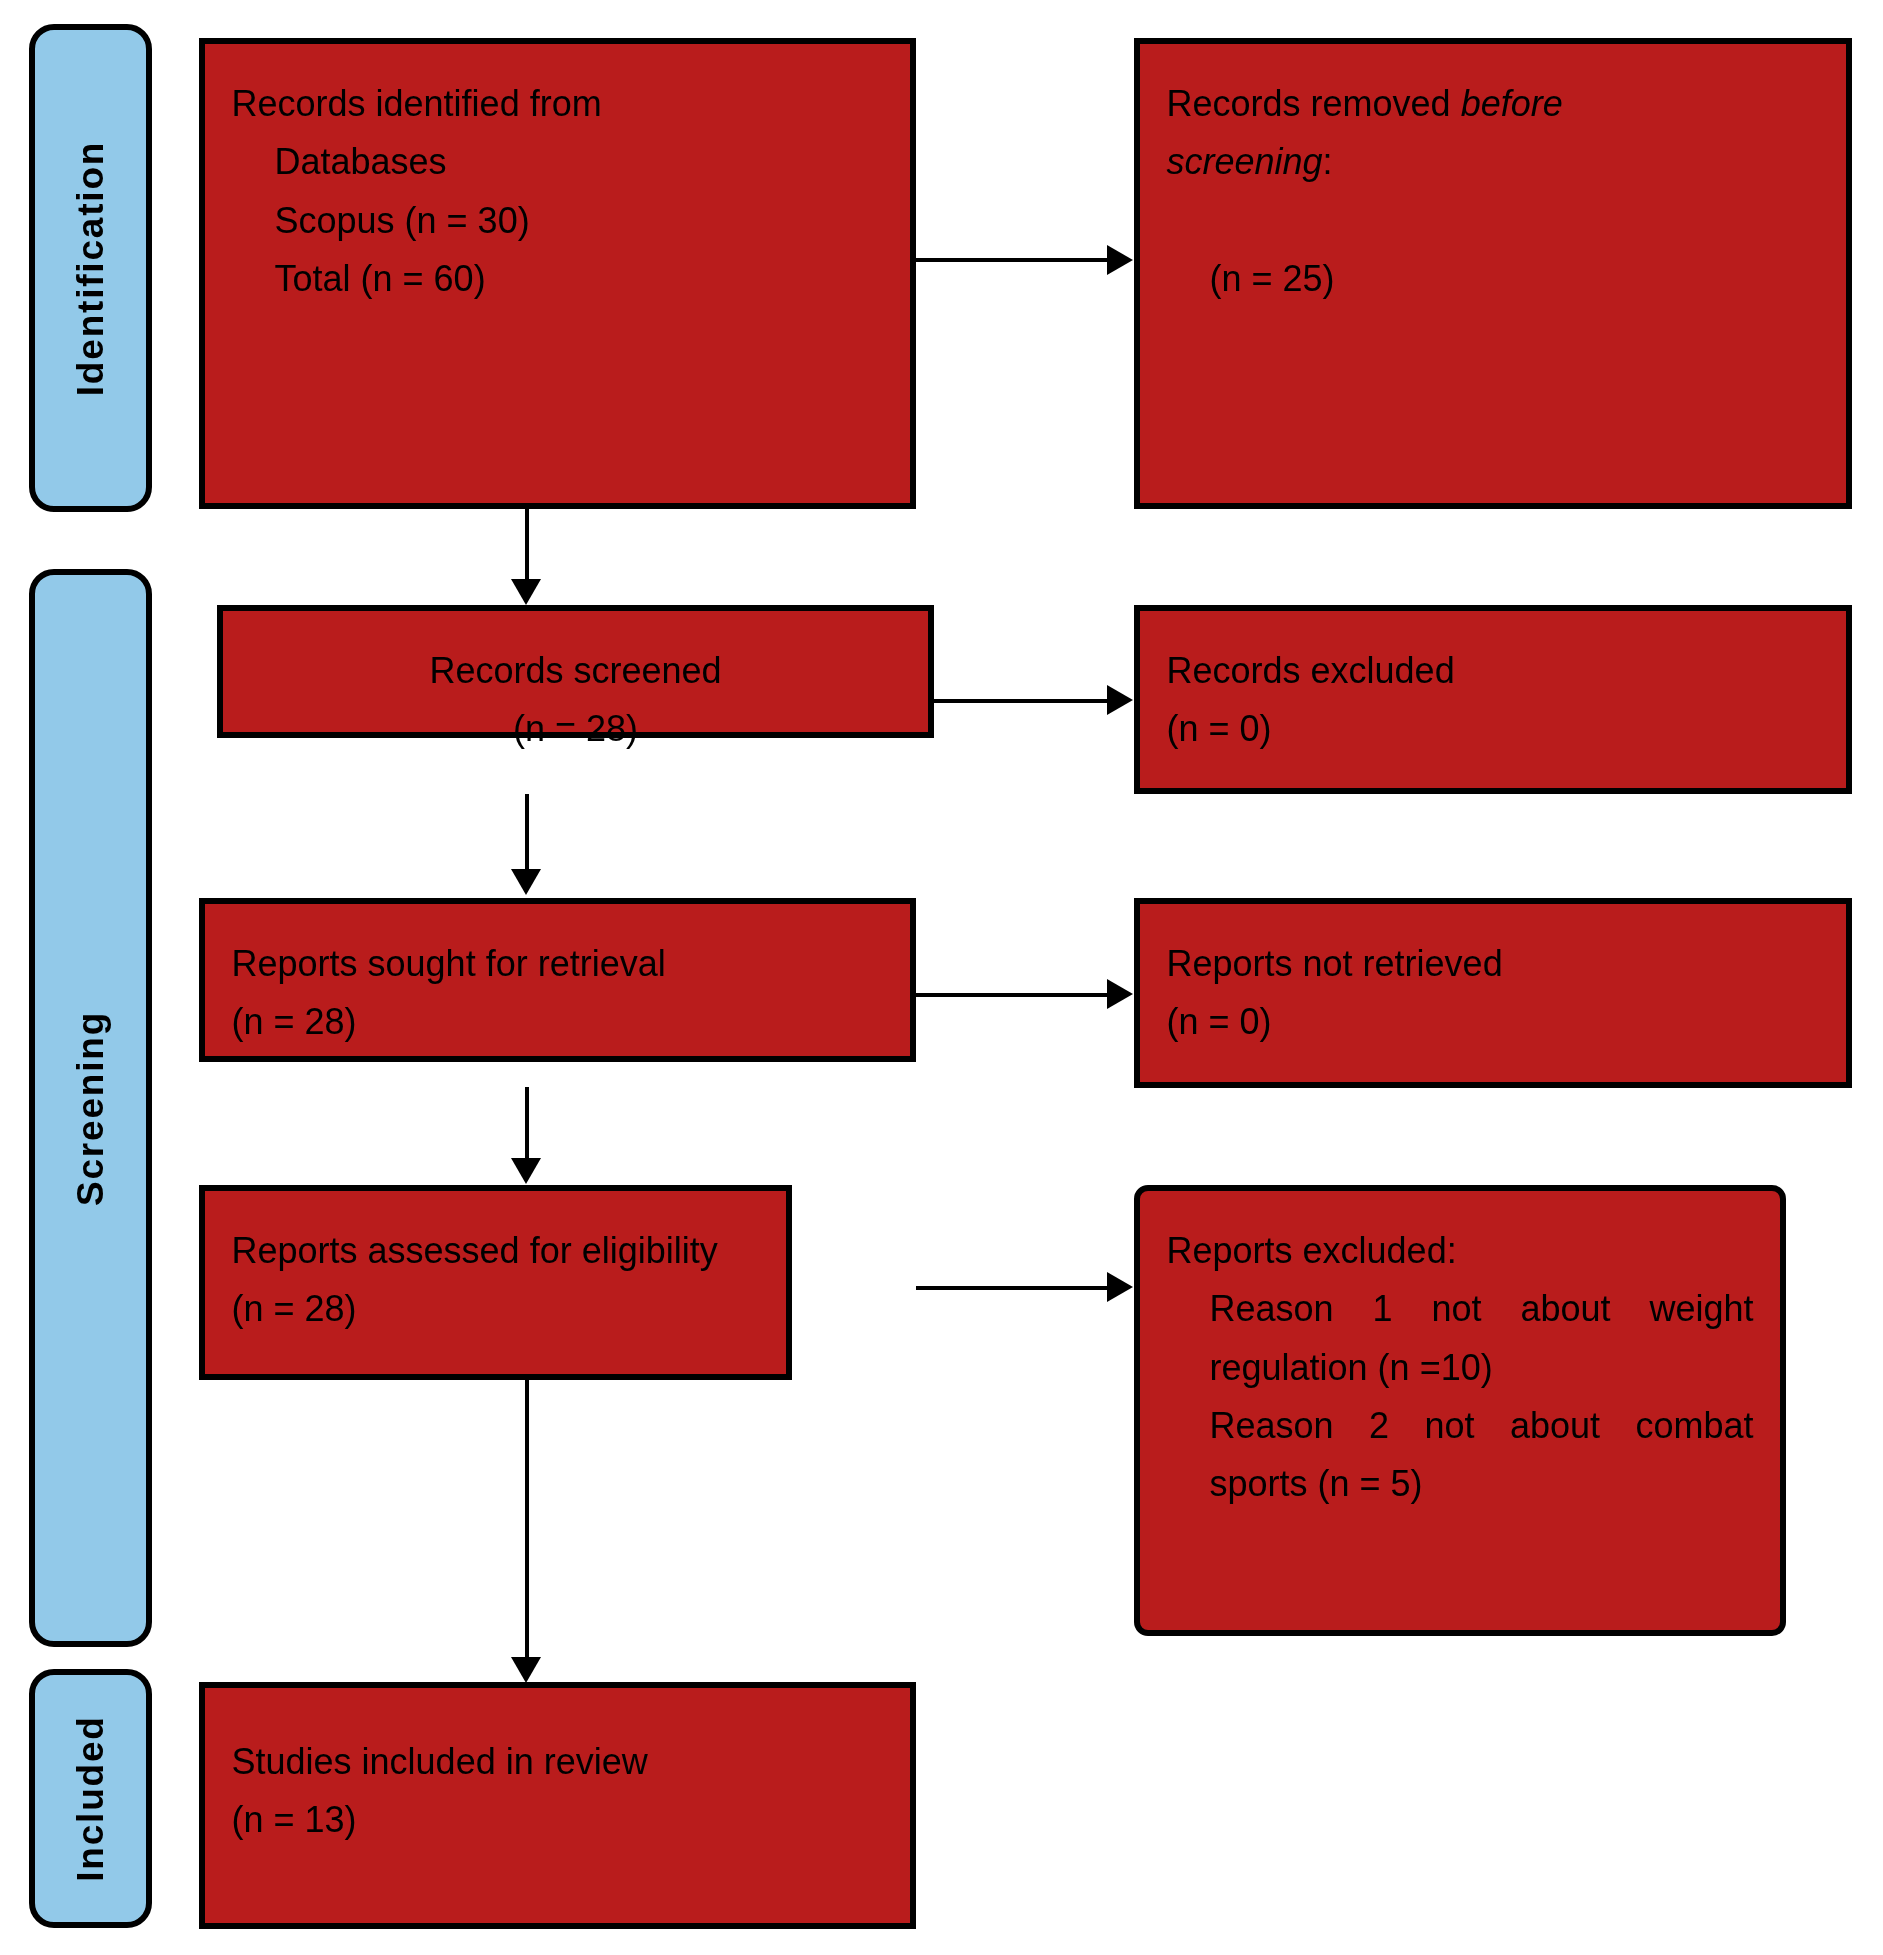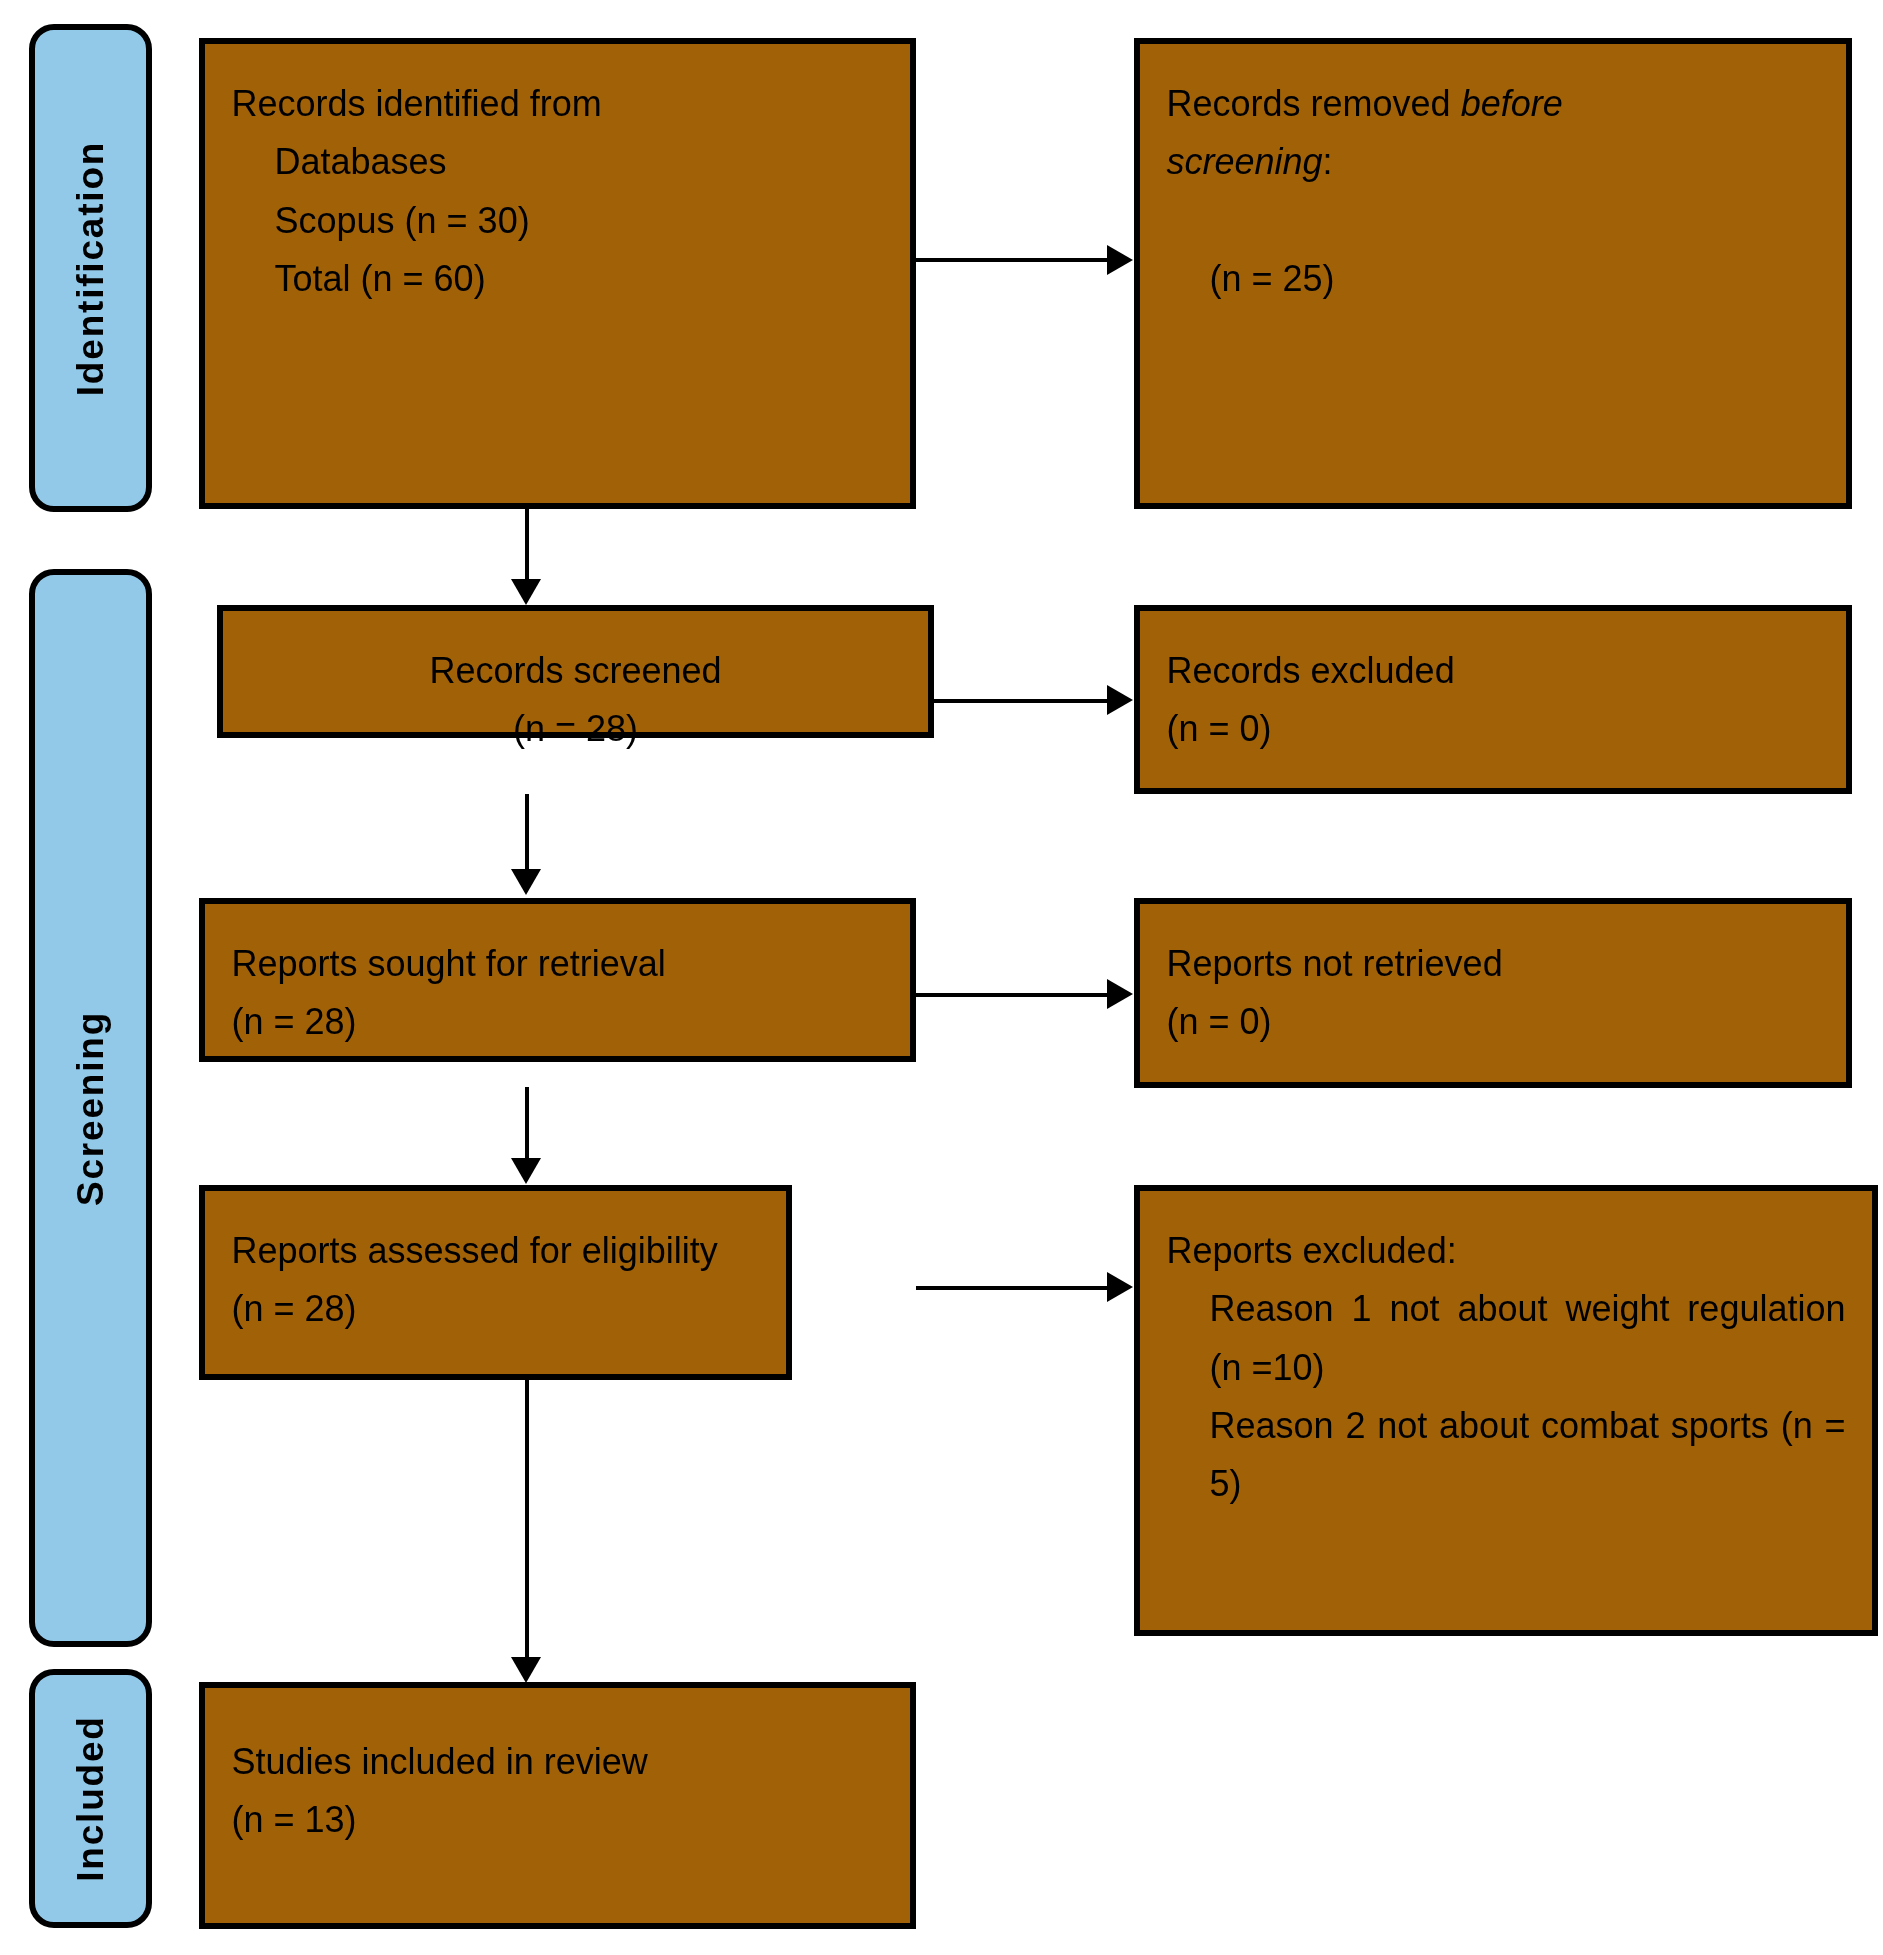--- a/index.html
+++ b/index.html
@@ -34,21 +34,21 @@
     font-weight: bold;
     letter-spacing: 1.8px;
     color: #000000;
     line-height: 1;
   }
 
   
   .flow-box {
     position: absolute;
     box-sizing: border-box;
-    background: #a16207;
+    background: #b91c1c;
     border: 6.6px solid #000000;
     padding: 31px 26.5px 18px 26.5px;
   }
   .box-text {
     font-size: 36px;
     line-height: 1.62;
     color: #000000;
   }
   .box-text .ln { display: block; white-space: pre-wrap; }
   .box-text .indent { padding-left: 43px; }
@@ -181,21 +181,21 @@
     </div>
   </div>
 
   <div class="flow-box" style="left:1134px; top:898px; width:718px; height:190px;">
     <div class="box-text">
       <span class="ln">Reports not retrieved</span>
       <span class="ln">(n = 0)</span>
     </div>
   </div>
 
-  <div class="flow-box" style="left:1134px; top:1185px; width:744px; height:451px;">
+  <div class="flow-box" style="left:1134px; top:1185px; width:652px; height:451px;border-radius:14px;">
     <div class="box-text">
       <span class="ln">Reports excluded:</span>
       <div class="just">Reason 1 not about weight regulation (n =10)</div>
       <div class="just">Reason 2 not about combat sports (n = 5)</div>
     </div>
   </div>
 
 </div>
 
 

